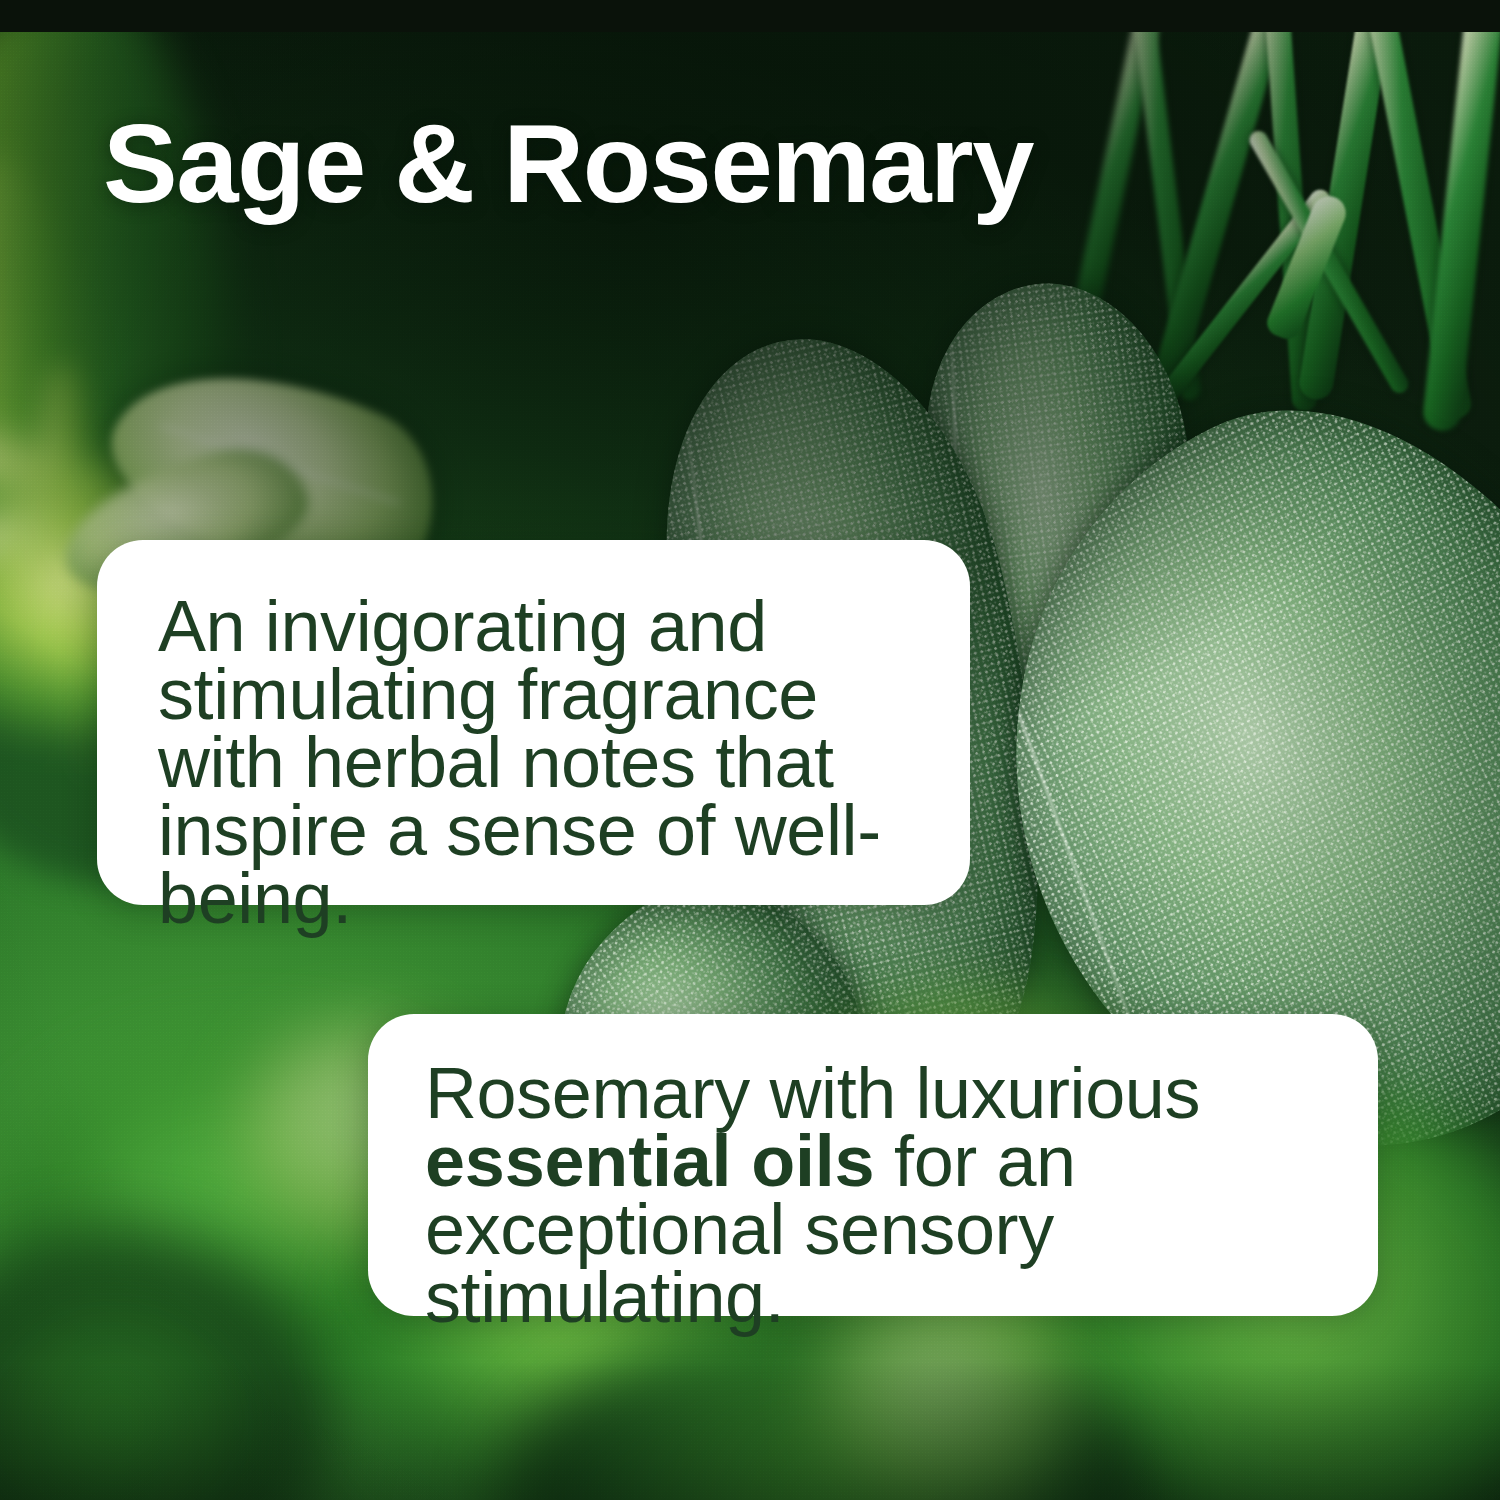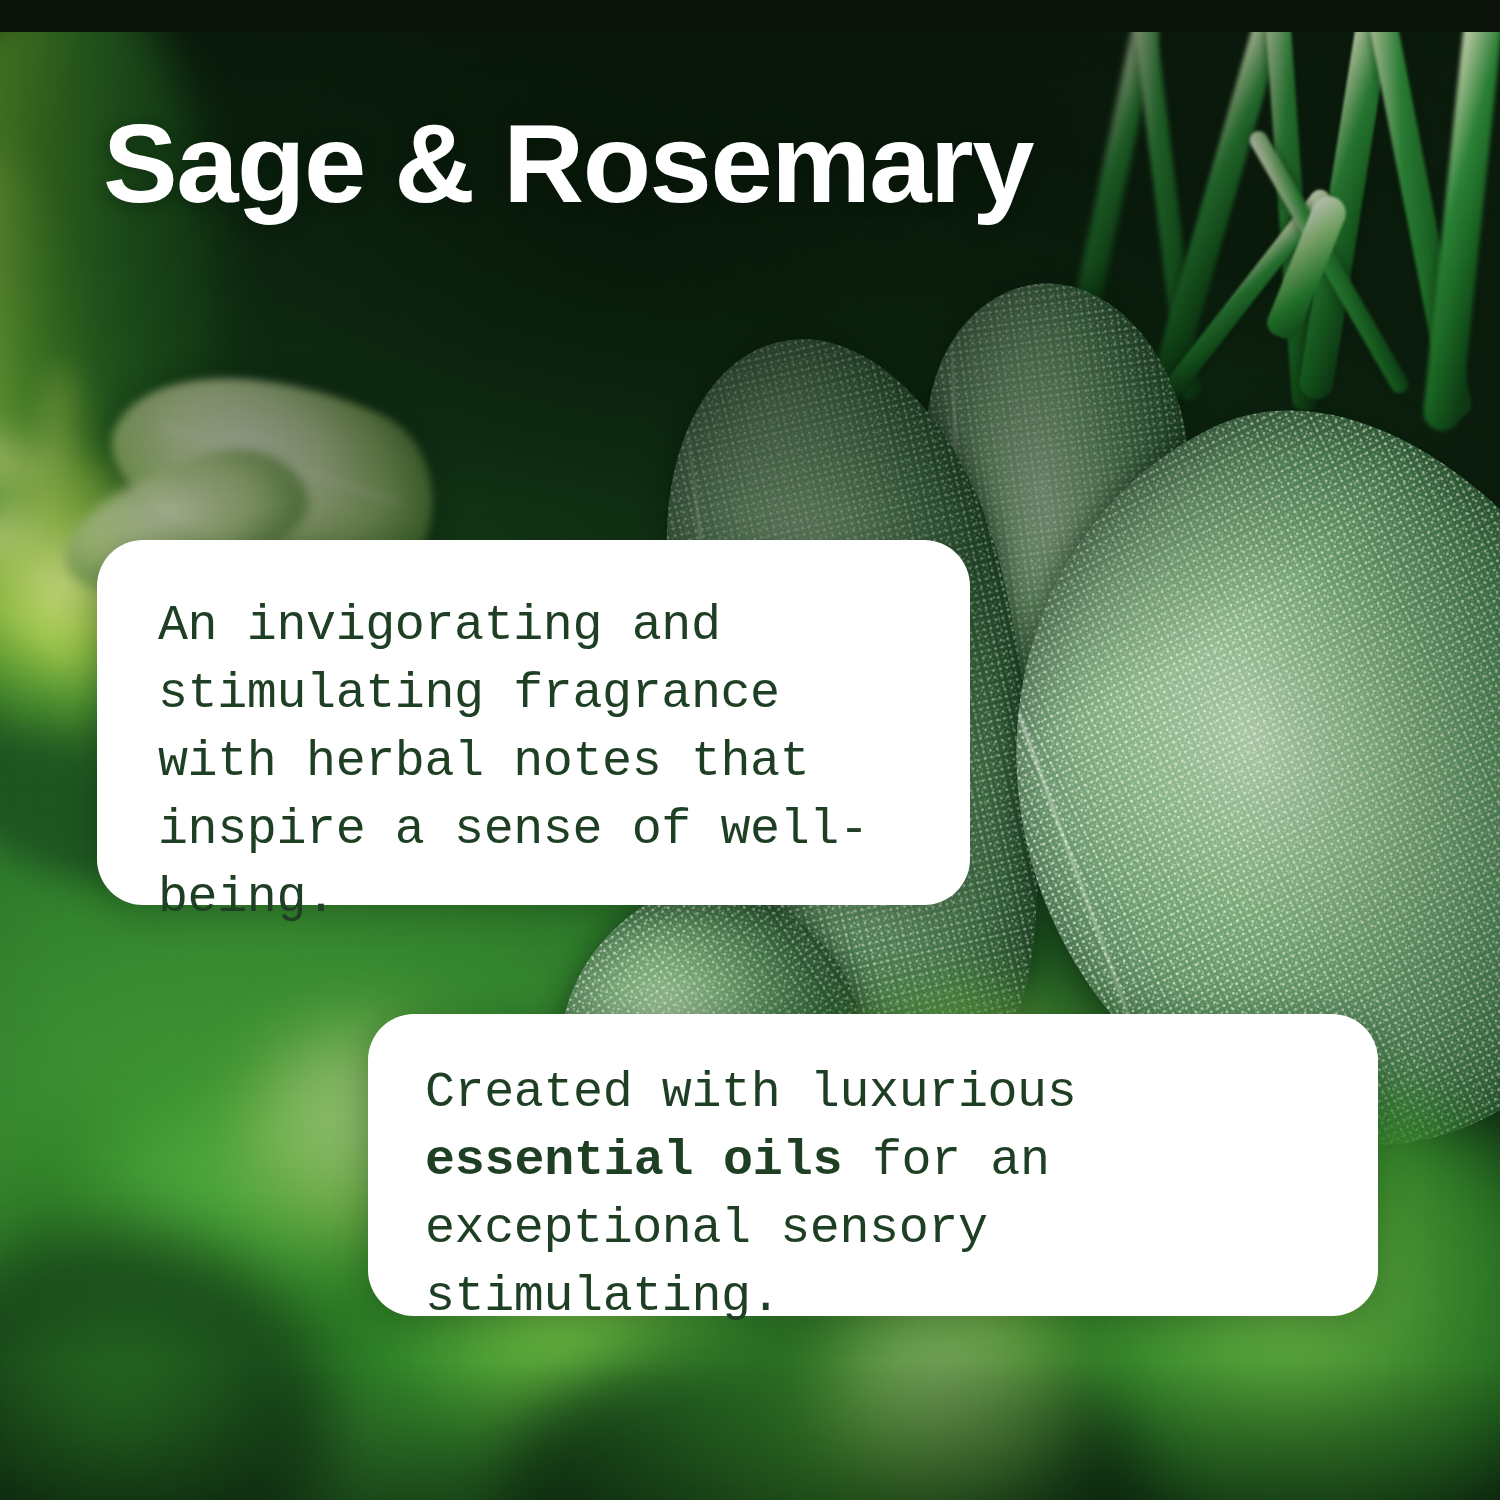--- a/index.html
+++ b/index.html
@@ -228,22 +228,22 @@
 
   .card{
     position:absolute;
     background:#ffffff;
     border-radius:46px;
     box-shadow:0 6px 34px rgba(6,22,9,.30);
   }
   .card p{
     margin:0;
     color:#1e3f23;
-    font-family:Liberation Mono, monospace;
-    font-size:50px;
+    font-family:Liberation Sans, sans-serif;
+    font-size:72px;
     line-height:68px;
     font-weight:400;
     letter-spacing:-.4px;
   }
   .card p b{font-weight:700;letter-spacing:-.2px;}
 
   .card-one{
     left:97px;top:508px;width:873px;height:365px;
     padding:52px 60px 0 61px;
   }
@@ -316,16 +316,16 @@
     <div class="grain"></div>
   </div>
 
   <h1 class="title">Sage &amp; Rosemary</h1>
 
   <div class="card card-one">
     <p>An invigorating and stimulating fragrance with herbal notes that inspire a sense of well-being.</p>
   </div>
 
   <div class="card card-two">
-    <p><span>Created with luxurious </span><b>essential oils</b><span> for an exceptional sensory stimulating.</span></p>
+    <p><span>Rosemary with luxurious </span><b>essential oils</b><span> for an exceptional sensory stimulating.</span></p>
   </div>
 
 </div>
 
 </body></html>

